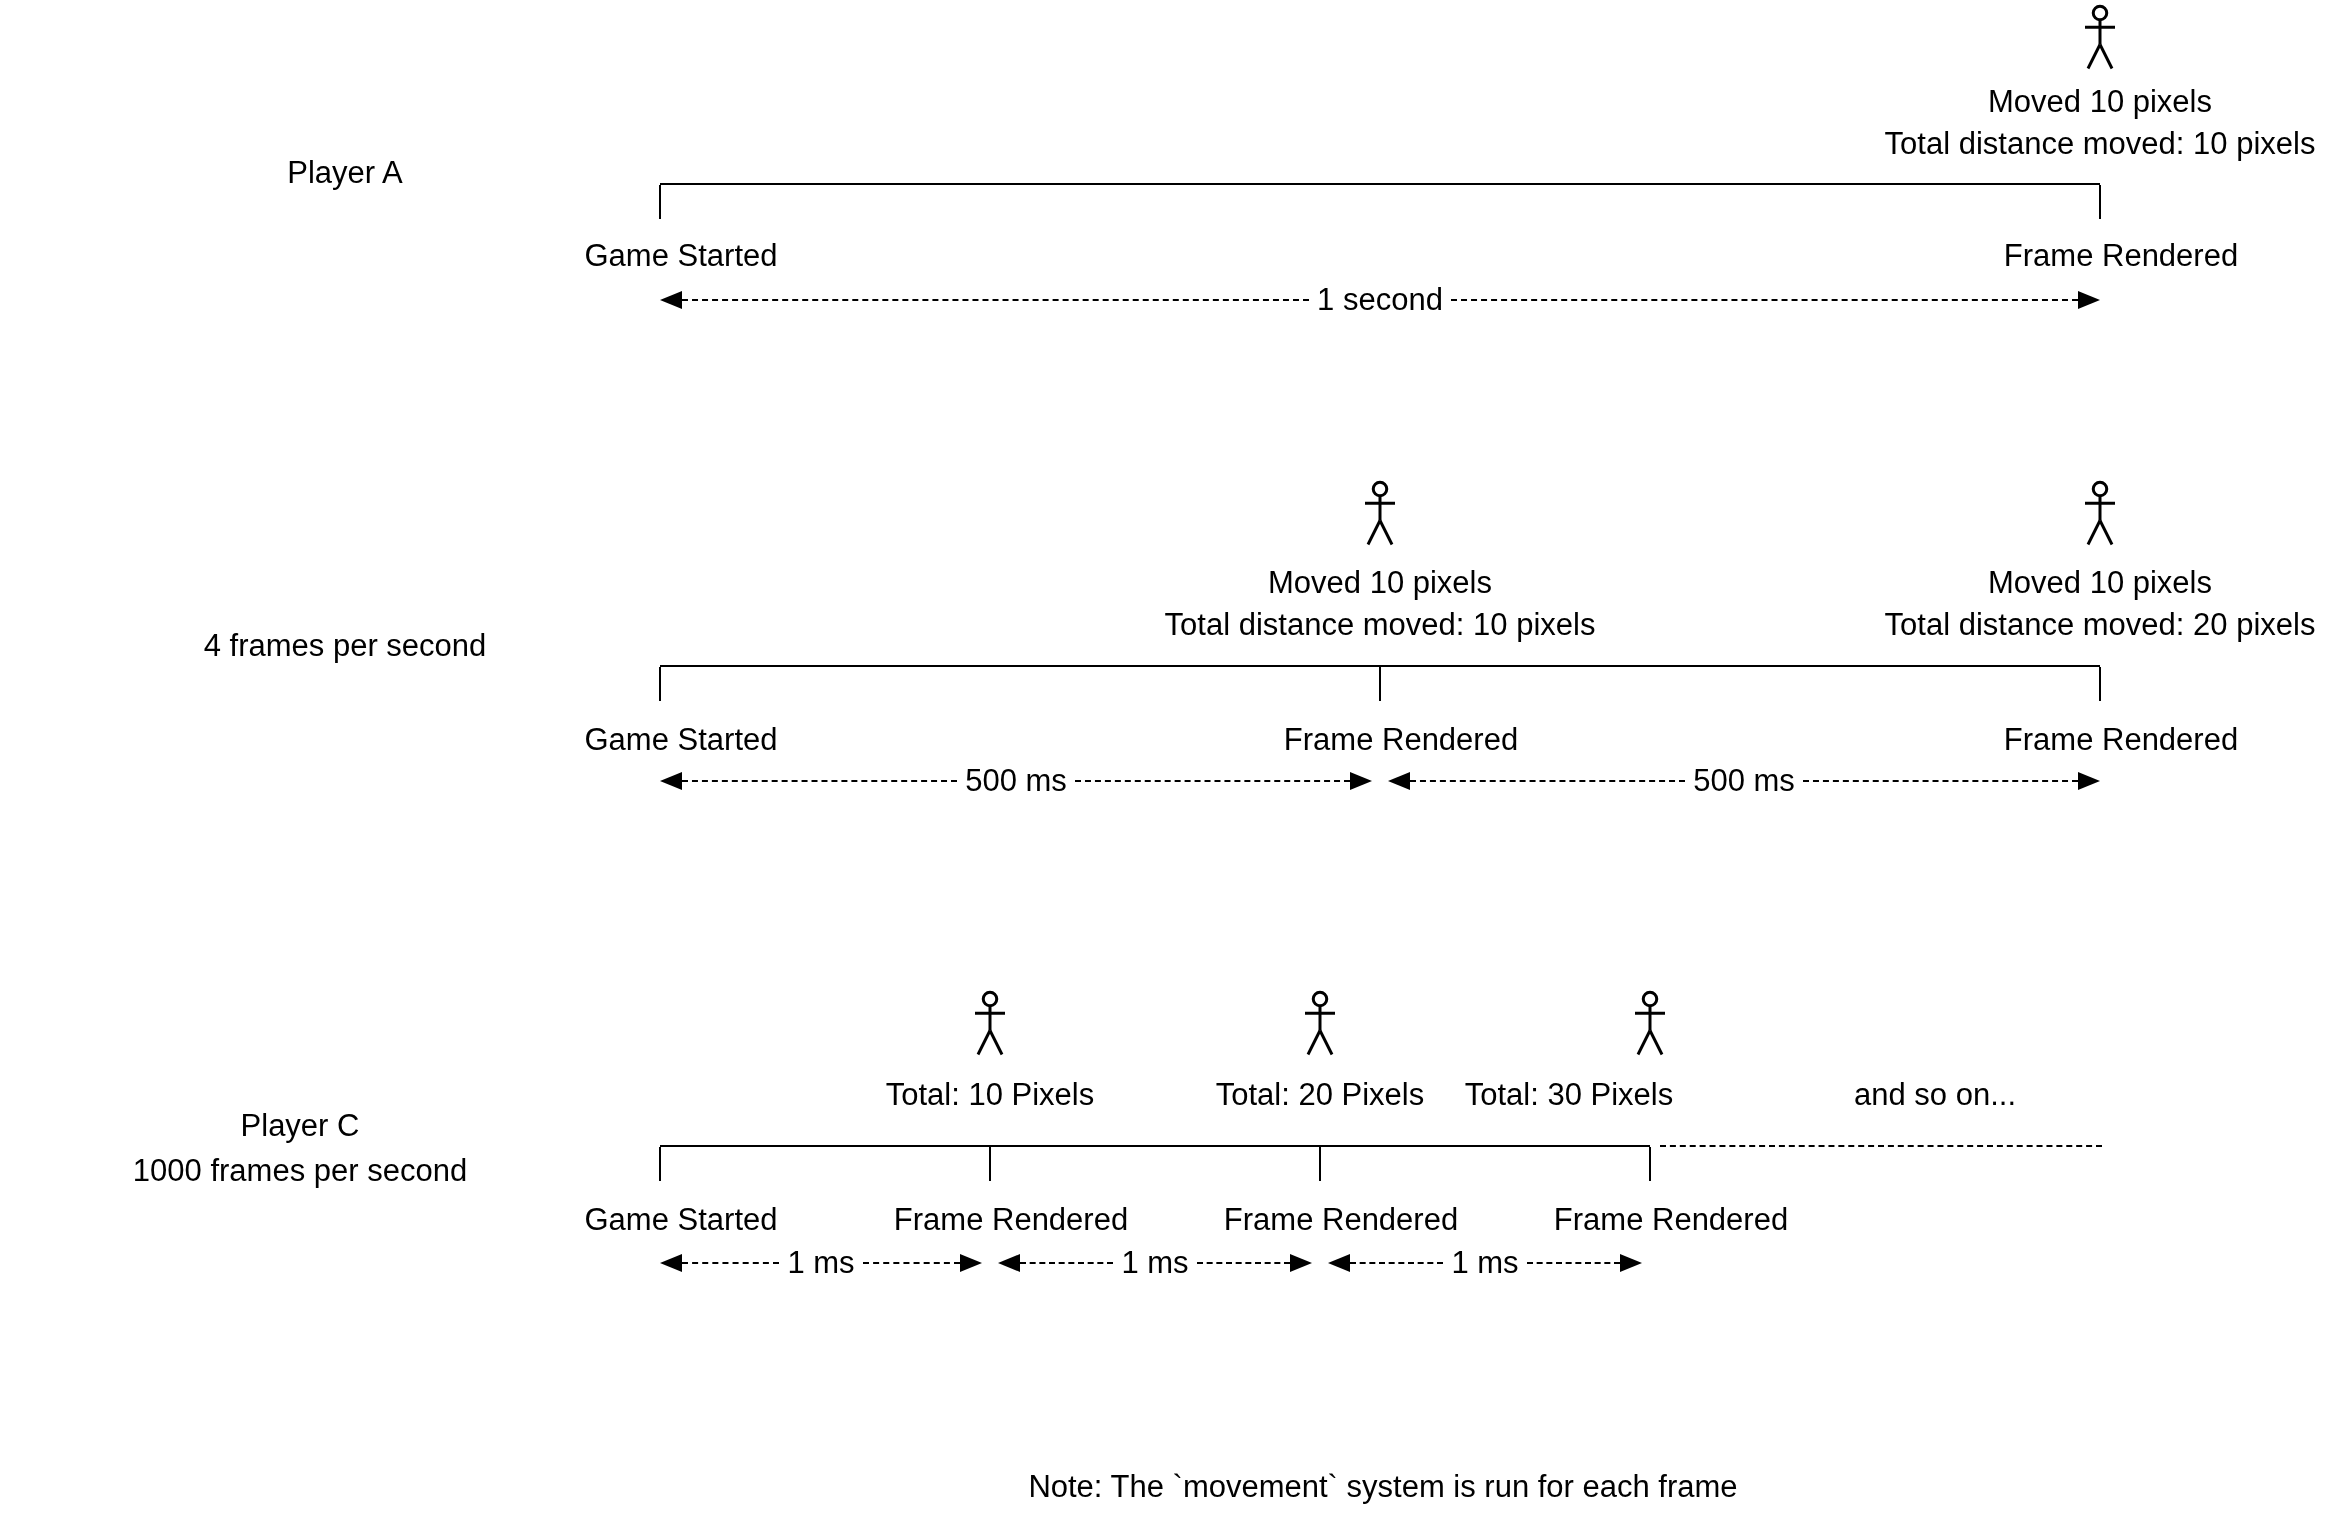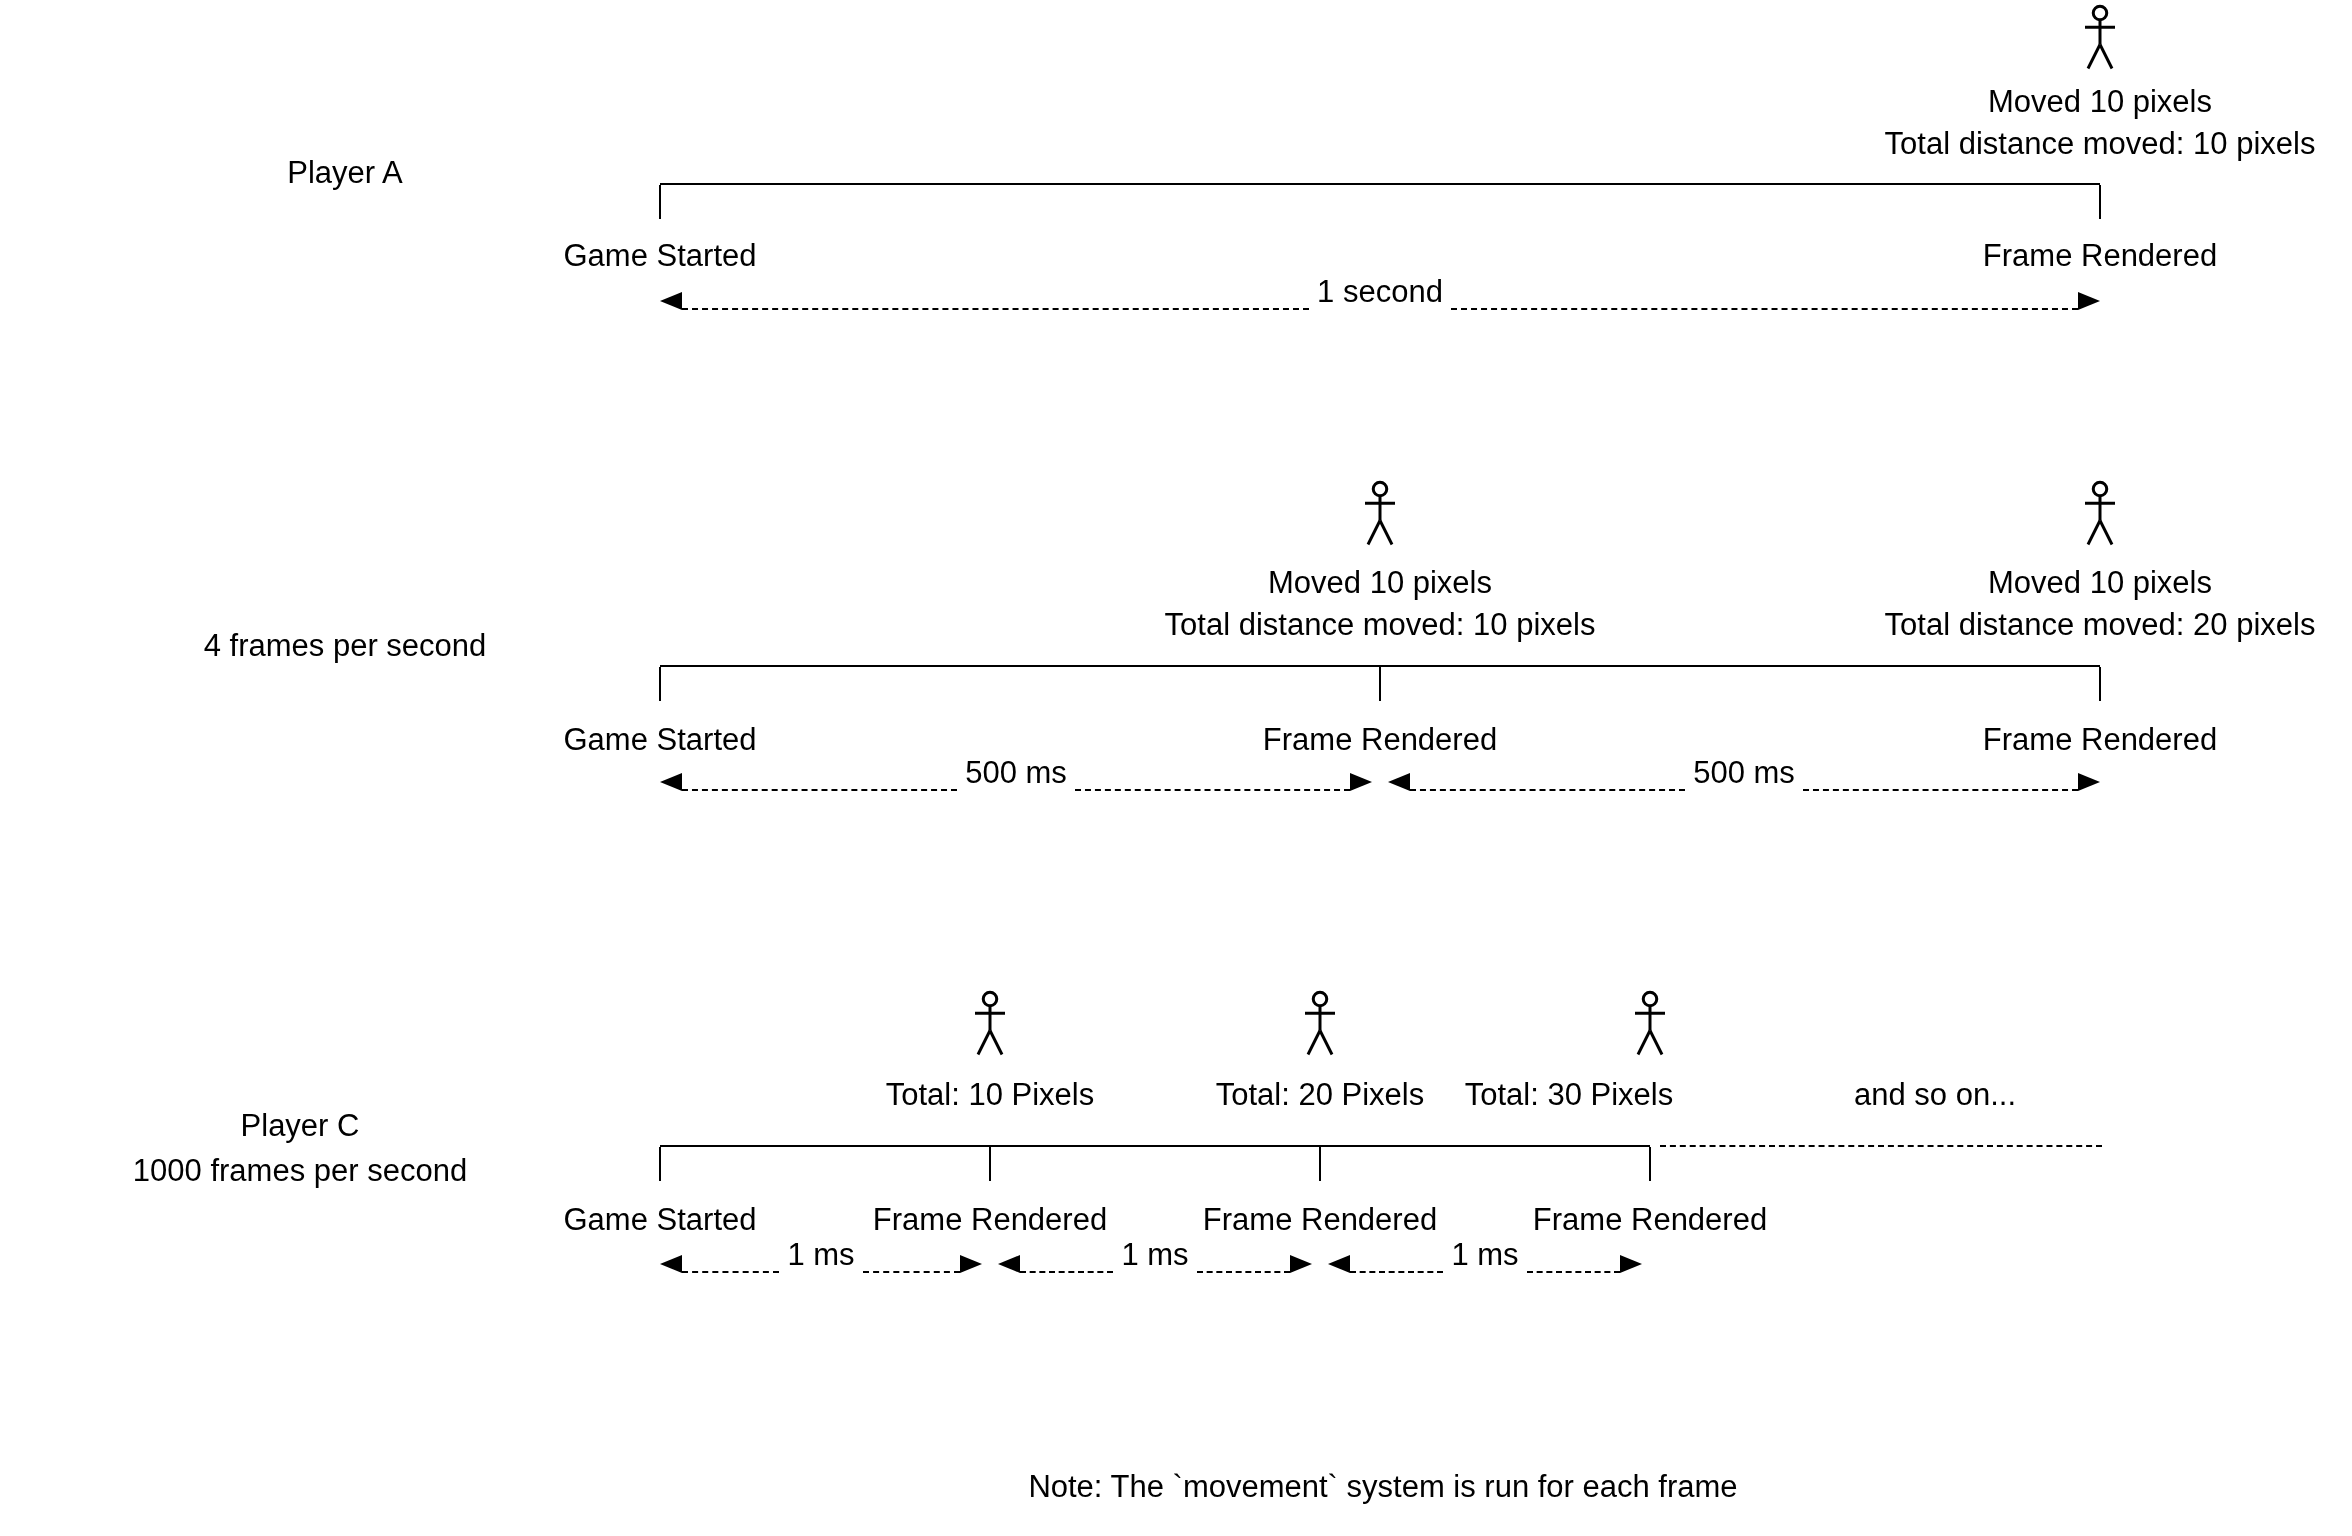--- a/index.html
+++ b/index.html
@@ -9,24 +9,24 @@
     height: 1536px;
     background: #ffffff;
     font-family: "Liberation Sans", "DejaVu Sans", sans-serif;
     font-size: 31px;
     color: #000000;
     overflow: hidden;
   }
   .player-label { position: absolute; text-align: center; line-height: 45px; }
   .timeline { position: absolute; height: 34px; border-top: 2px solid #000; }
   .tick { position: absolute; top: 0; width: 2px; height: 34px; background: #000; margin-left: -1px; }
-  .tick-label { position: absolute; transform: translateX(-50%); white-space: nowrap; }
+  .tick-label { position: absolute; transform: translateX(-50%); white-space: nowrap; margin-left: 21px; }
   .caption-line { position: absolute; transform: translateX(-50%); white-space: nowrap; text-align: center; }
   .stick { position: absolute; }
-  .arrow { position: absolute; height: 20px; display: flex; align-items: flex-end; }
+  .arrow { position: absolute; height: 20px; display: flex; align-items: center; }
   .dash { flex: 1; height: 0; border-top: 2px dashed #000; }
   .dashed-ext { position: absolute; height: 0; border-top: 2px dashed #000; }
   .ah { width: 0; height: 0; flex: 0 0 auto; }
   .ah-left  { border-top: 9px solid transparent; border-bottom: 9px solid transparent; border-right: 22px solid #000; }
   .ah-right { border-top: 9px solid transparent; border-bottom: 9px solid transparent; border-left: 22px solid #000; }
   .arrow-label { padding: 0 8px; white-space: nowrap; }
   .note { position: absolute; transform: translateX(-50%); white-space: nowrap; }
 </style>
 </head>
 <body>

